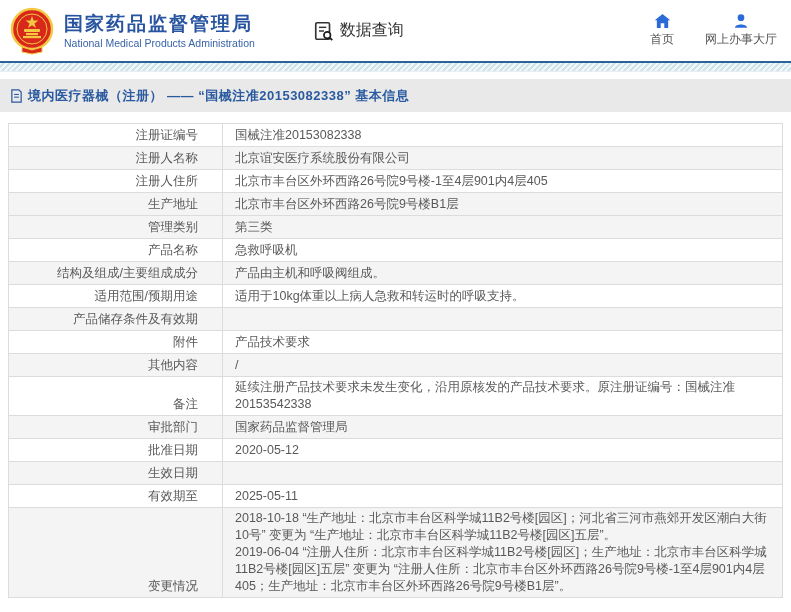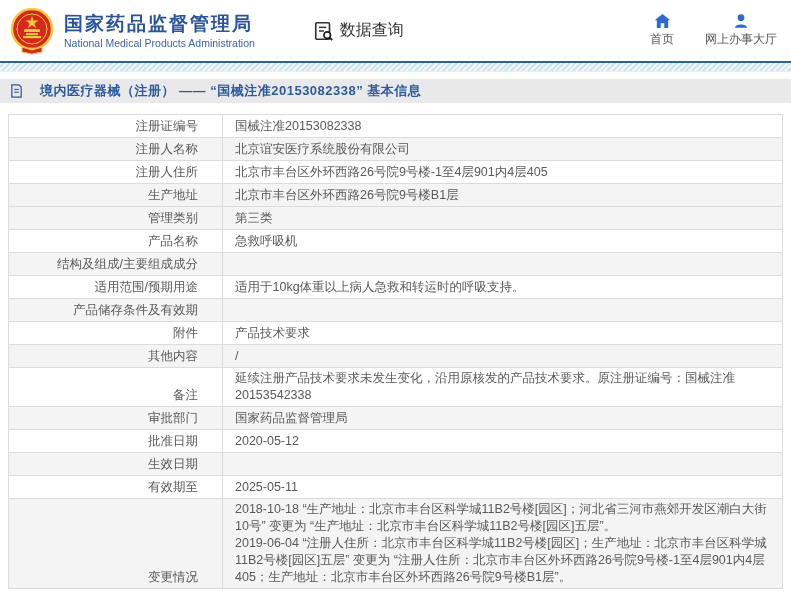--- a/index.html
+++ b/index.html
@@ -44,25 +44,24 @@
       135deg,
       #f2f8fa 0px, #f2f8fa 2px,
       #cfe3eb 2px, #cfe3eb 4px
     );
     border-bottom: 1px solid #e8eef2;
   }
 
   
   .breadcrumb-bar {
     margin-top: 7px;
-    height: 24px;
+    height: 33px;
     background: #e9e9e9;
     display: flex; align-items: center;
     padding: 0 10px;
-    gap: 12px;
   }
   .breadcrumb-text {
     font-size: 13px; color: #2a5a9f; font-weight: bold;
     margin-left: 5px; letter-spacing: 0.5px;
   }
 
   
   .info-table {
     margin: 11px 8px 0 8px;
     border: 1px solid #dcdcdc;
@@ -198,20 +197,23 @@
         <span>产品名称</span>
       </div>
       <div class="cell-value">
         <span>急救呼吸机</span>
       </div>
     </div>
     <div class="row alt">
       <div class="cell-label">
         <span>结构及组成/主要组成成分</span>
       </div>
+      <div class="cell-value">
+        <span>产品由主机和呼吸阀组成。</span>
+      </div>
     </div>
     <div class="row">
       <div class="cell-label">
         <span>适用范围/预期用途</span>
       </div>
       <div class="cell-value">
         <span>适用于10kg体重以上病人急救和转运时的呼吸支持。</span>
       </div>
     </div>
     <div class="row alt">

